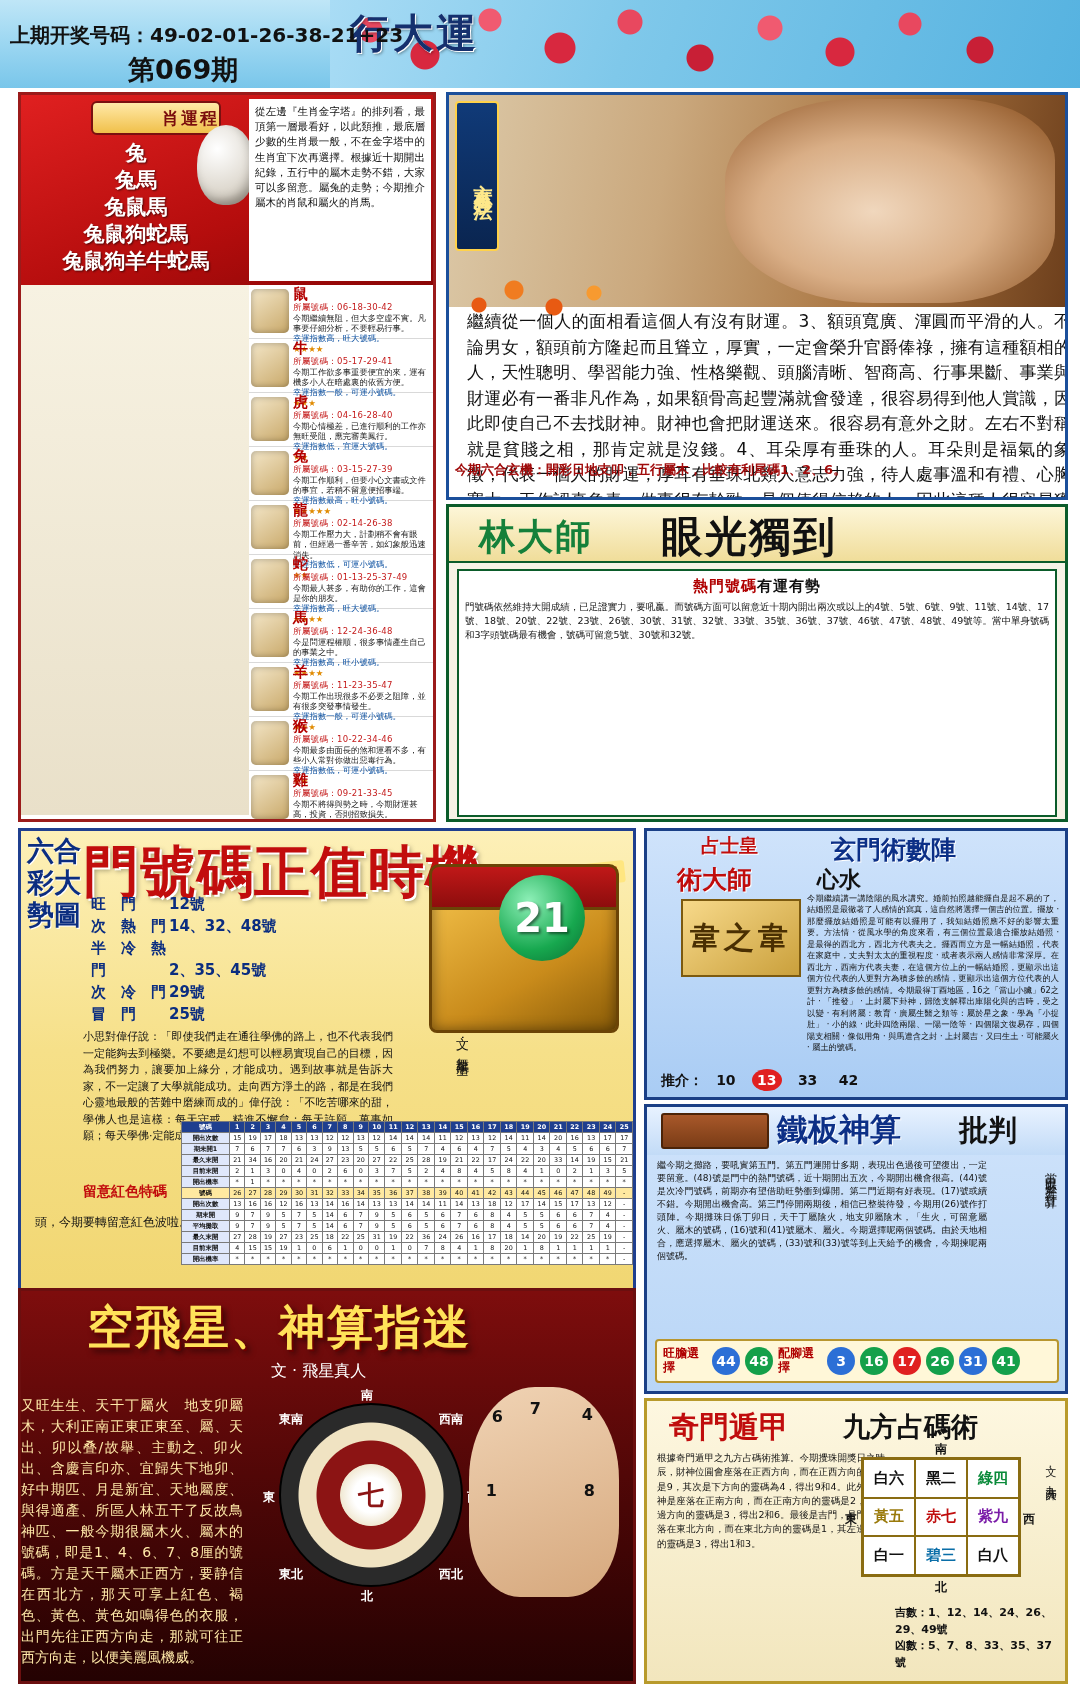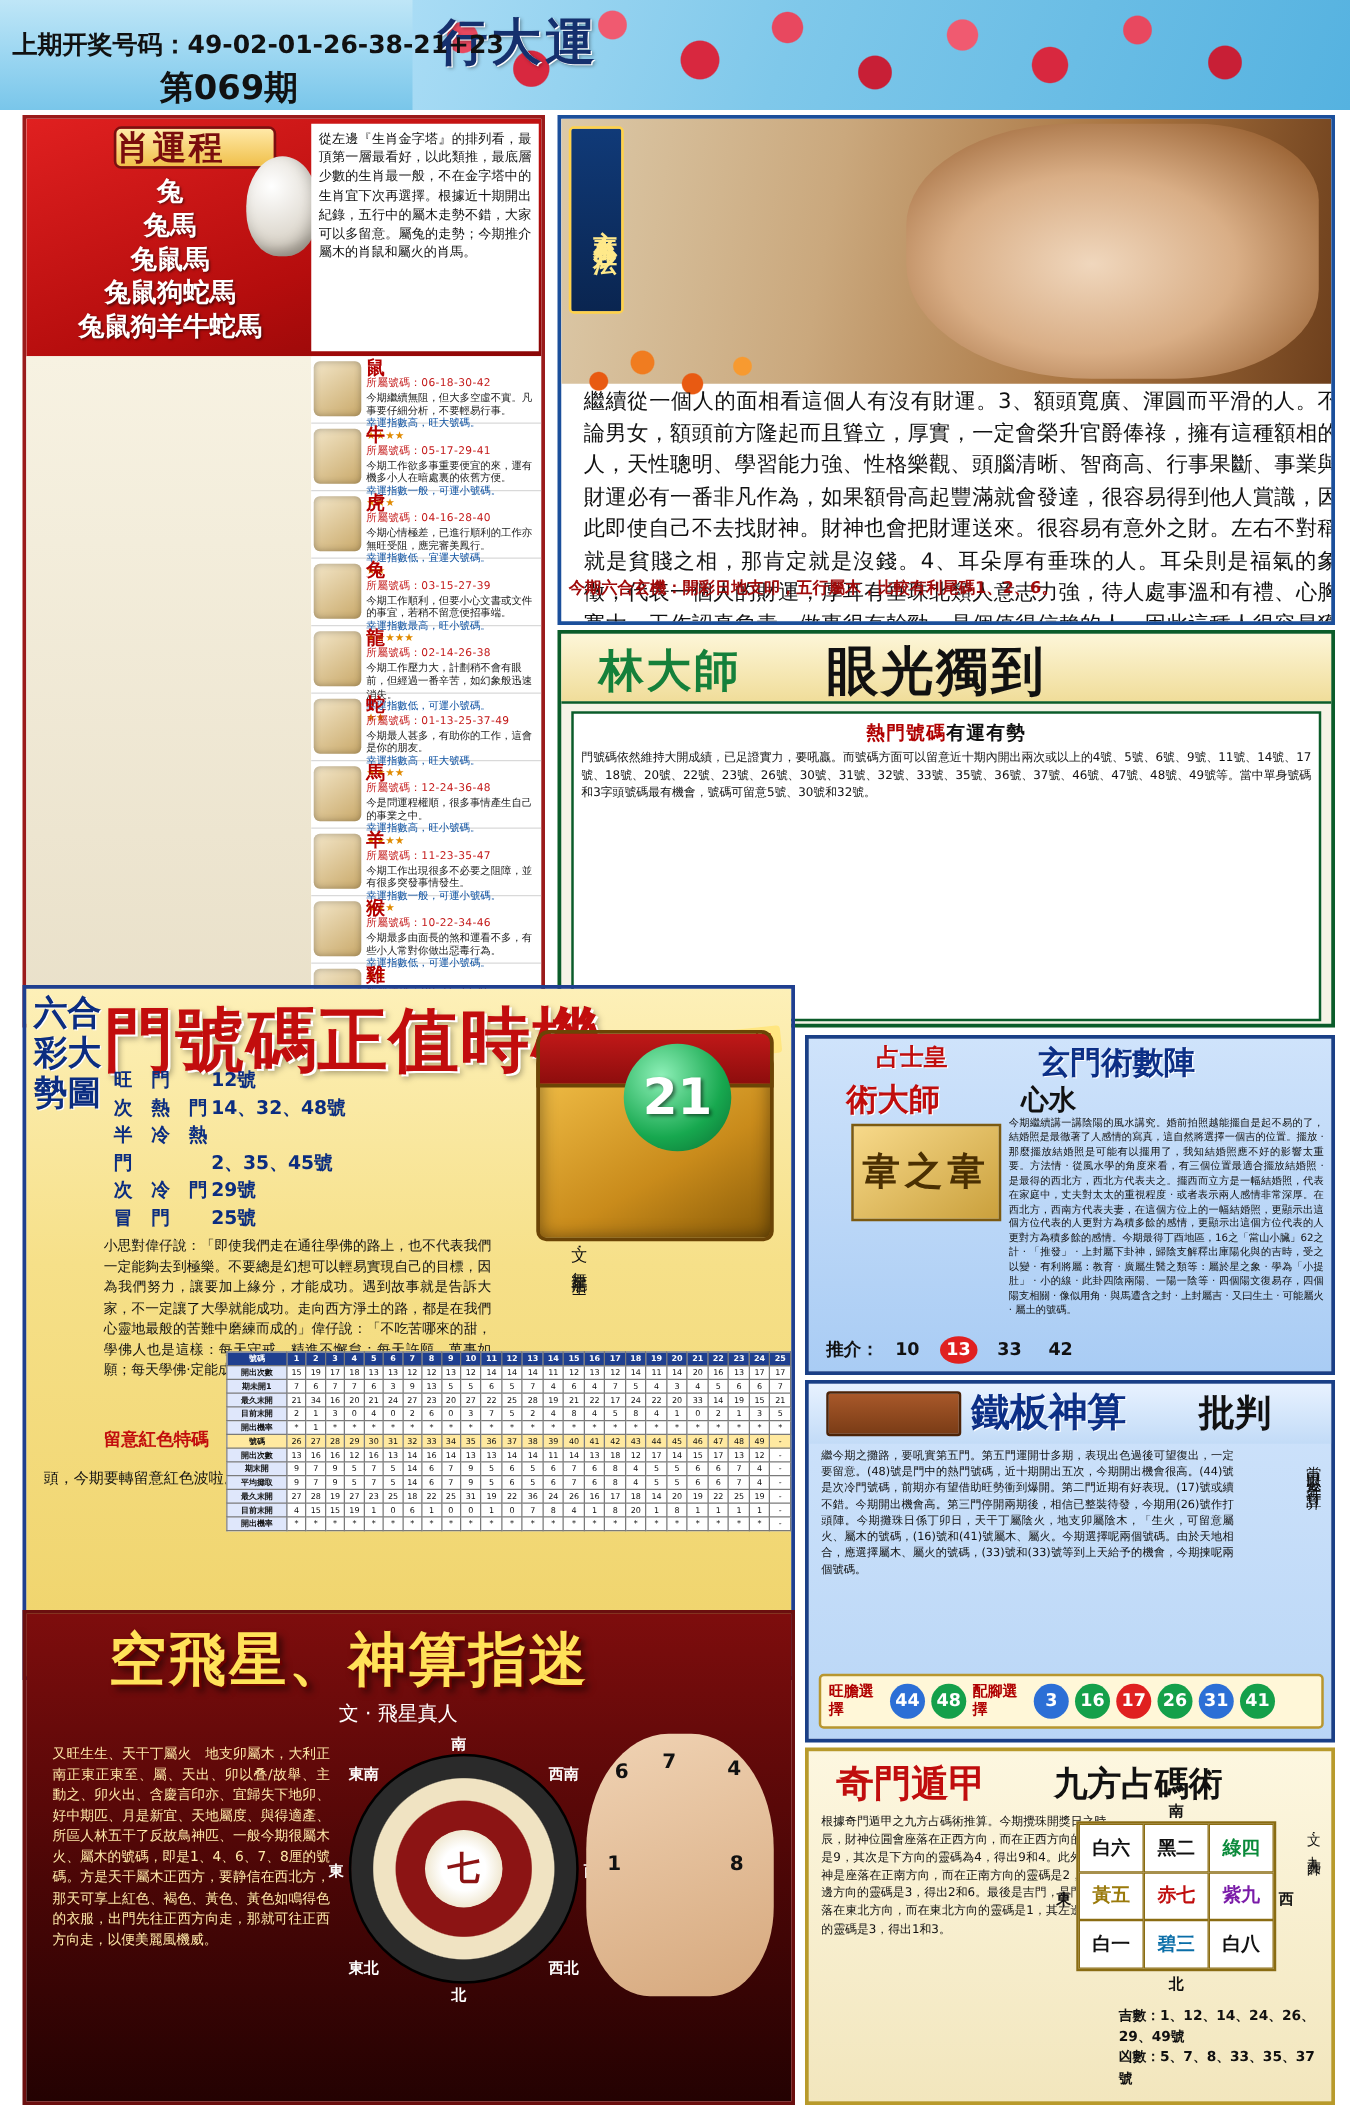--- a/index.html
+++ b/index.html
@@ -59,21 +59,21 @@
     border:3px solid #9b1b1b; background:#fff;
   }
   .zod-top {
     position:absolute; left:0; top:0; width:412px; height:190px;
     background:linear-gradient(160deg,#e02020 0%,#b50d0d 60%,#8a0606 100%);
   }
   .zod-title-badge {
     position:absolute; left:70px; top:6px; width:130px; height:34px;
     background:linear-gradient(180deg,#ffe9a8,#f0c04a);
     border:2px solid #7a1010; border-radius:6px;
-    color:#7a0d0d; font-weight:bold; font-size:27px; text-align:left; line-height:31px;
+    color:#7a0d0d; font-weight:bold; font-size:17px; text-align:right; line-height:31px;
     letter-spacing:2px;
   }
   .zod-intro {
     position:absolute; left:228px; top:4px; width:182px; height:182px;
     background:#fff; color:#111; font-size:10.5px; line-height:1.45;
     padding:5px 6px; text-align:justify;
   }
   .zod-rank {
     position:absolute; left:6px; top:44px; width:218px;
     color:#fff; text-align:center;
@@ -179,21 +179,21 @@
   .lin-col { flex:1; border:2px solid #0b5c2a; background:#fff; position:relative; padding:6px; }
   .lin-col h4 {
     margin:0 0 4px 0; font-size:15px; font-weight:bold; color:#b00000; text-align:center;
     letter-spacing:1px;
   }
   .lin-col h4 em { font-style:normal; color:#111; }
   .lin-col p { margin:0; font-size:9.5px; line-height:1.45; color:#111; text-align:justify; }
 
   
   #trend-panel {
-    left:18px; top:788px; width:618px; height:556px;
+    left:18px; top:828px; width:618px; height:556px;
     border:3px solid #1f3f8f;
     background:linear-gradient(180deg,#fdf0b8 0%,#f6e089 40%,#efd36a 100%);
   }
   .trend-side {
     position:absolute; left:4px; top:4px; width:58px; height:200px;
     font-family:"DejaVu Serif", serif; font-size:27px; font-weight:bold;
     color:#0b2d80; text-align:center; line-height:32px;
     text-shadow:1px 1px 0 #fff;
   }
   .trend-title {
@@ -351,22 +351,22 @@
   .flying-title {
     position:absolute; left:66px; top:6px;
     font-family:"DejaVu Serif", serif; font-size:46px; font-weight:bold;
     color:#ffe259; letter-spacing:2px;
     text-shadow:2px 2px 0 #6b0000, 4px 4px 6px rgba(0,0,0,.6);
   }
   .flying-author {
     position:absolute; left:250px; top:70px; font-size:16px; color:#fff;
   }
   .flying-text {
-    position:absolute; left:21px; top:104px; width:222px; height:280px;
-    font-size:11px; line-height:1.5; color:#ffe9a8; text-align:justify;
+    position:absolute; left:0; top:104px; width:222px; height:280px;
+    font-size:14px; line-height:1.5; color:#ffe9a8; text-align:justify;
   }
   .bagua-wrap { position:absolute; left:244px; top:98px; width:212px; height:212px; }
   .bagua {
     position:absolute; left:14px; top:14px; width:184px; height:184px; border-radius:50%;
     background:
       radial-gradient(circle, #f4e9cf 0 30px, #8c1414 31px 54px, #f0e3c2 55px 72px, #2a2a2a 73px 92px);
     border:2px solid #000;
   }
   .bagua-center {
     position:absolute; left:75px; top:75px; width:62px; height:62px; border-radius:50%;

